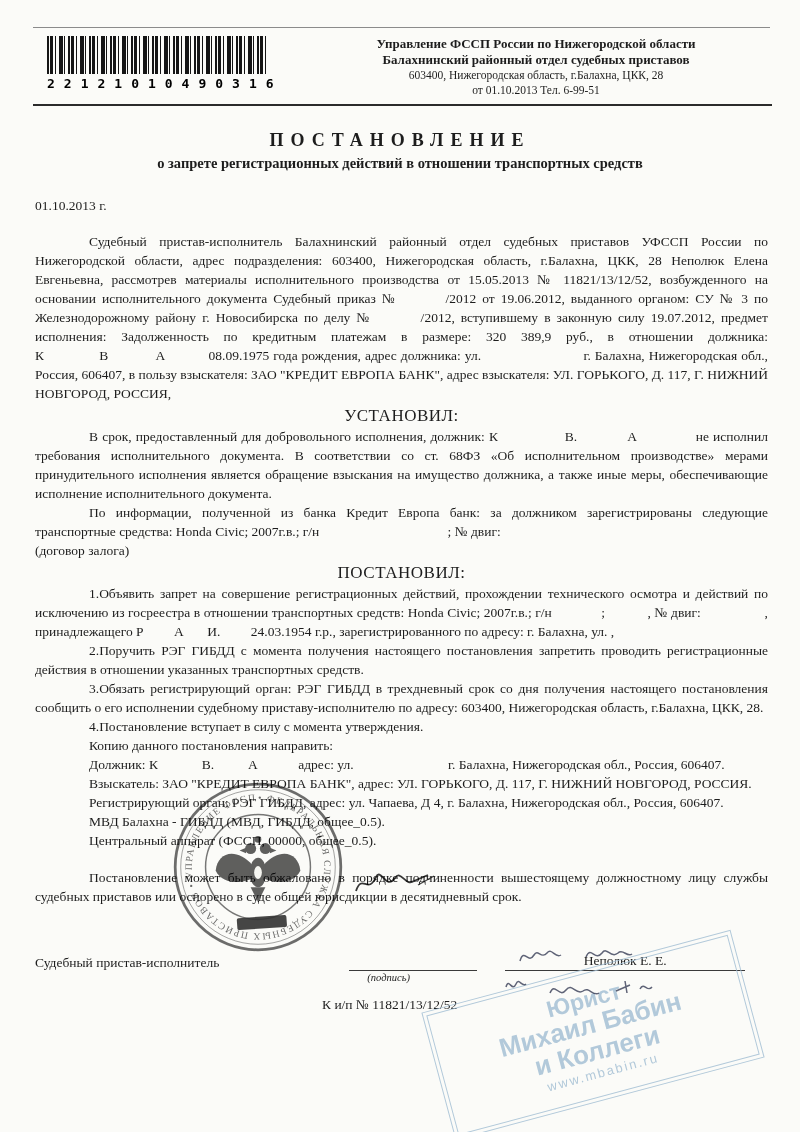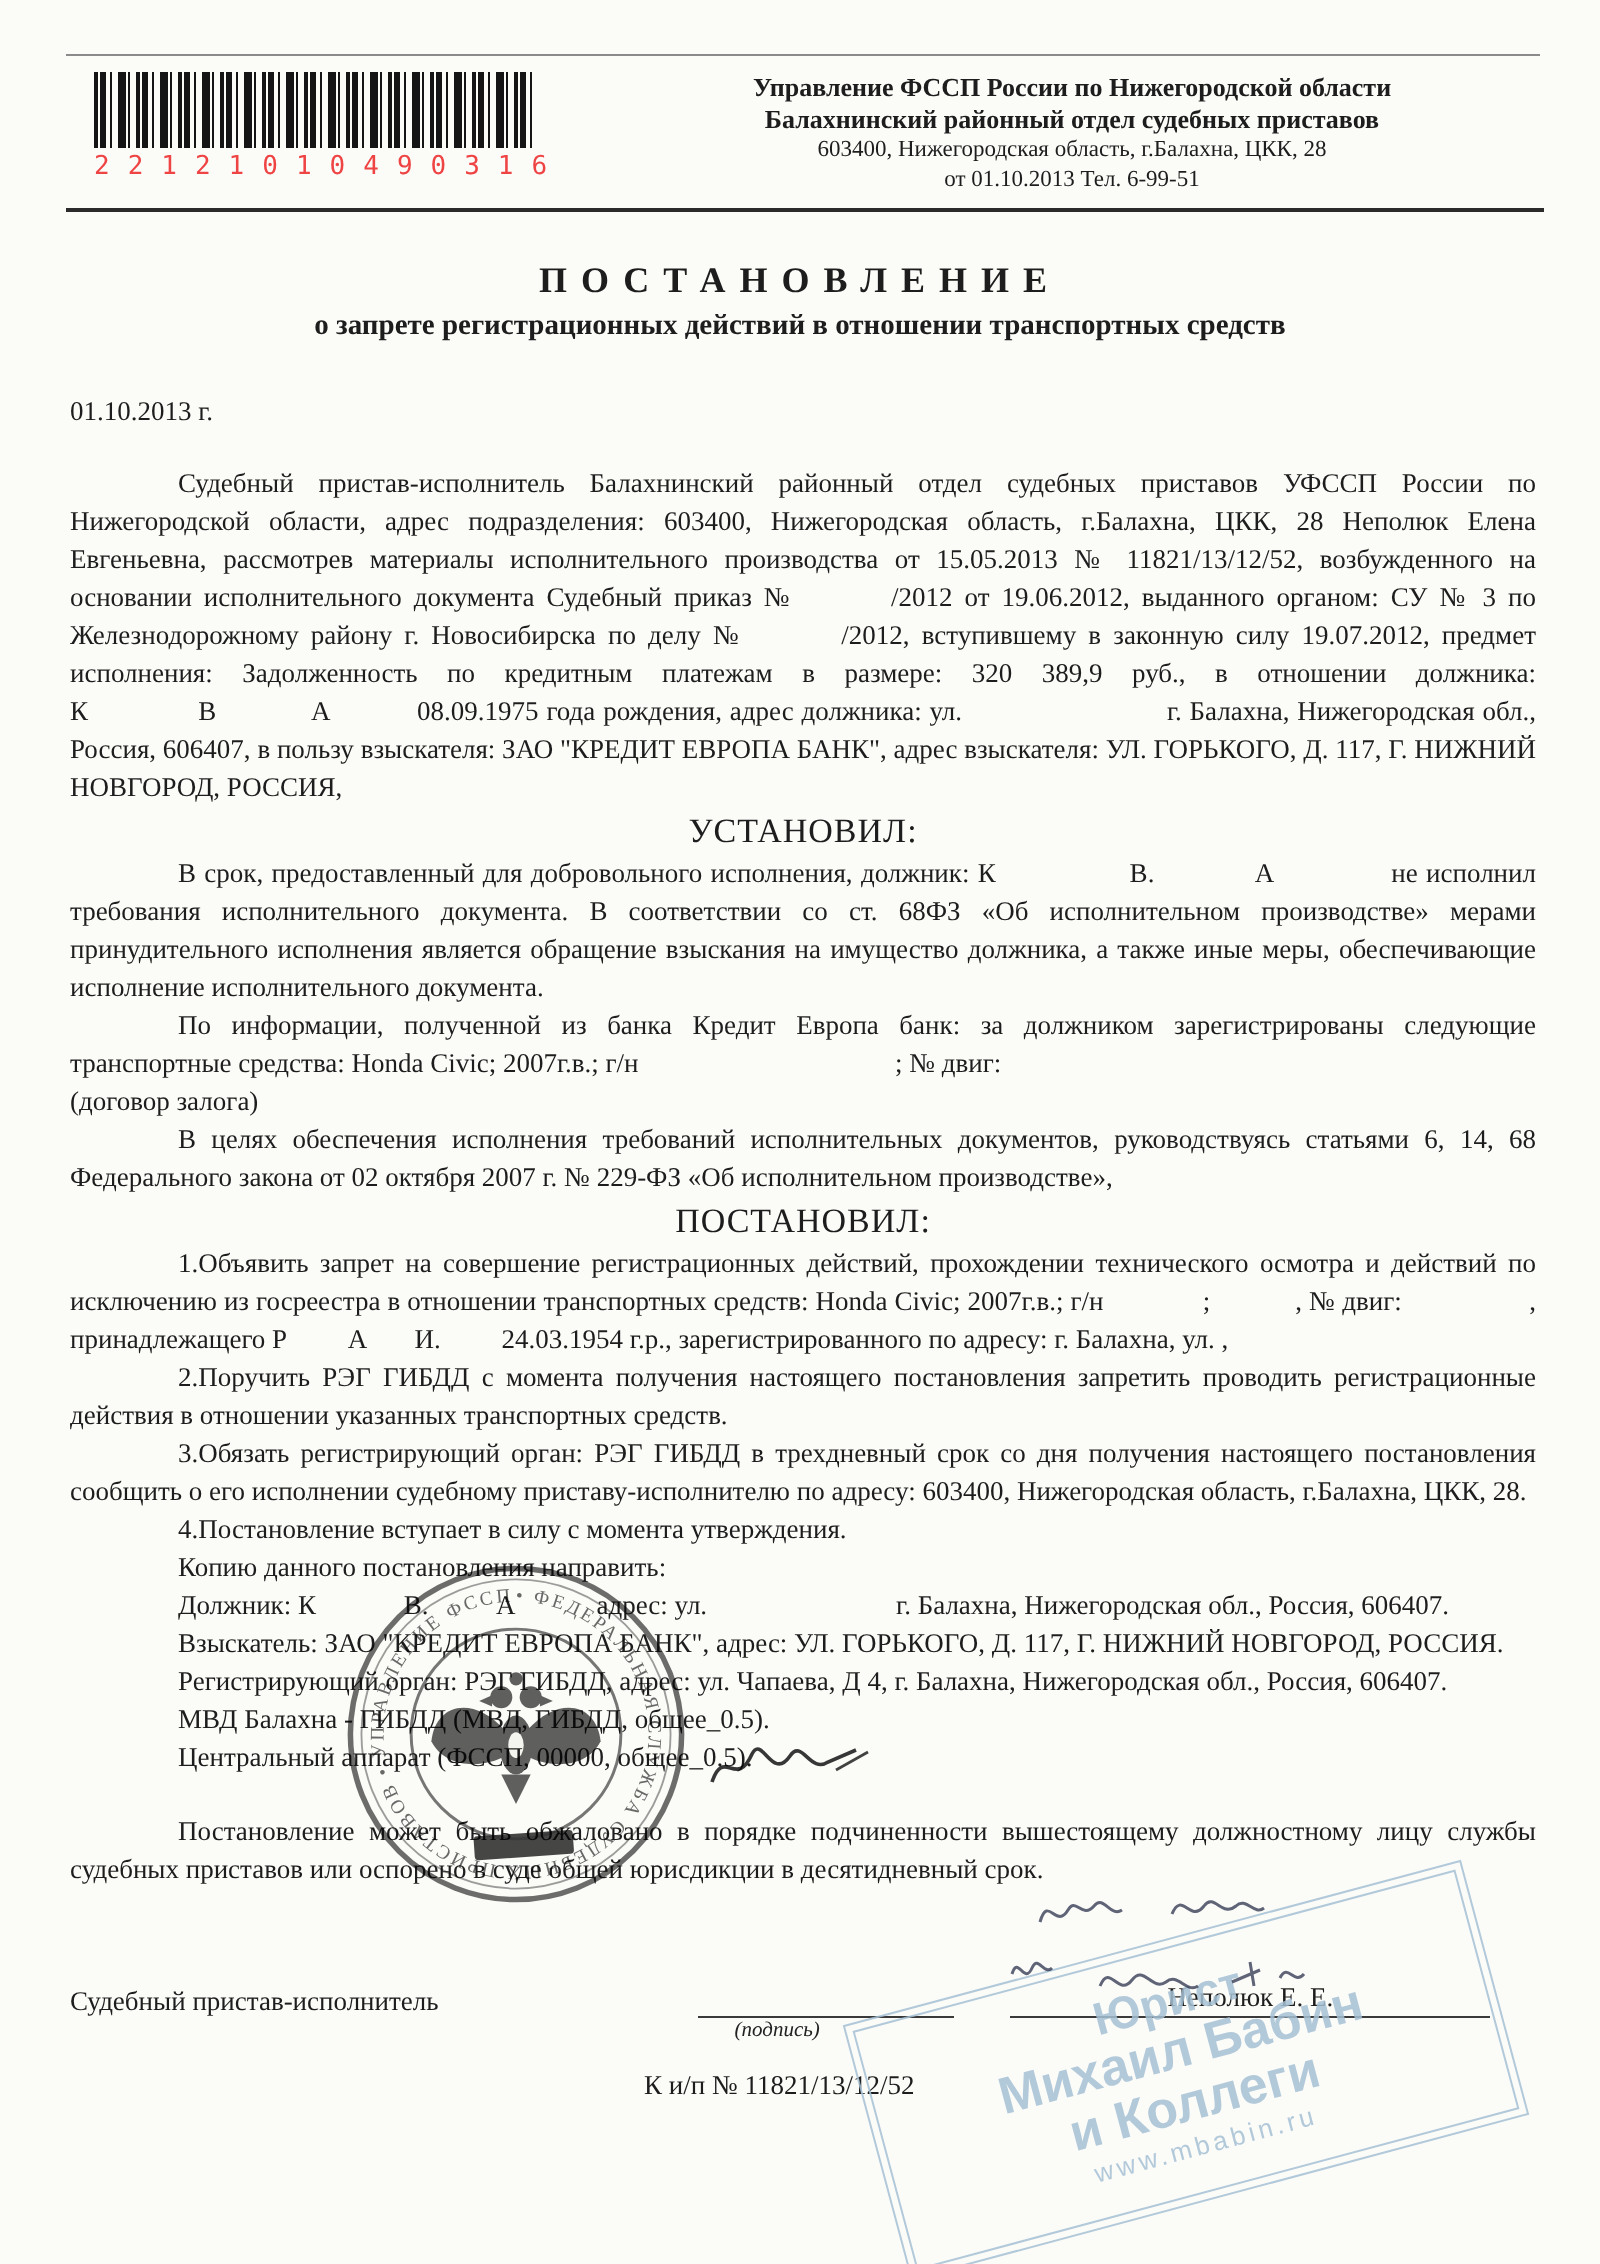--- a/index.html
+++ b/index.html
@@ -9,21 +9,21 @@
   .top-rule{margin:27px 30px 0 33px;border-top:1.5px solid #6f6f6f;opacity:.8;}
   .thick-rule{margin:6px 28px 0 33px;border-top:2.5px solid #2b2b2b;}
 
   .header{display:flex;margin:8px 45px 0 47px;}
   .barcode-block{width:230px;}
   .barcode-bars{width:222px;height:38px;background:
     repeating-linear-gradient(90deg,#151515 0 2px,transparent 2px 3px,#151515 3px 6px,
     transparent 6px 8px,#151515 8px 9px,transparent 9px 12px,#151515 12px 16px,
     transparent 16px 17px,#151515 17px 18px,transparent 18px 21px);}
   .barcode-digits{font-family:"DejaVu Sans Mono",monospace;font-size:13px;
-    letter-spacing:9px;margin-top:2px;color:#ef4444;}
+    letter-spacing:9px;margin-top:2px;color:#000000;font-weight:bold;}
   .org-block{margin-left:auto;width:438px;text-align:center;line-height:16px;}
   .org-bold{font-weight:bold;font-size:13px;}
   .org-small{font-size:11.5px;line-height:15px;}
 
   .title{text-align:center;margin:24px 0 0;font-size:18px;font-weight:bold;letter-spacing:7px;}
   .subtitle{text-align:center;margin:4px 0 0;font-size:14.5px;font-weight:bold;}
   .doc-date{margin:26px 0 0 35px;font-size:13.5px;}
 
   .body-text{margin:0 32px 0 35px;font-size:13.5px;line-height:19px;text-align:justify;}
   .para{text-indent:54px;margin:0;}
@@ -82,21 +82,20 @@
   <div class="subtitle">о запрете регистрационных действий в отношении транспортных средств</div>
   <div class="doc-date">01.10.2013 г.</div>
 
   <div class="body-text">
     <p class="para mt">Судебный пристав-исполнитель Балахнинский районный отдел судебных приставов УФССП России по Нижегородской области, адрес подразделения: 603400, Нижегородская область, г.Балахна, ЦКК, 28 Неполюк Елена Евгеньевна, рассмотрев материалы исполнительного производства от 15.05.2013 № 11821/13/12/52, возбужденного на основании исполнительного документа Судебный приказ №&nbsp;&nbsp;&nbsp;&nbsp;&nbsp;&nbsp;&nbsp;&nbsp;/2012 от 19.06.2012, выданного органом: СУ № 3 по Железнодорожному району г. Новосибирска по делу №&nbsp;&nbsp;&nbsp;&nbsp;&nbsp;&nbsp;&nbsp;&nbsp;/2012, вступившему в законную силу 19.07.2012, предмет исполнения: Задолженность по кредитным платежам в размере: 320 389,9 руб., в отношении должника: К&nbsp;&nbsp;&nbsp;&nbsp;&nbsp;&nbsp;&nbsp;&nbsp;&nbsp;&nbsp;&nbsp;&nbsp;&nbsp;&nbsp;В&nbsp;&nbsp;&nbsp;&nbsp;&nbsp;&nbsp;&nbsp;&nbsp;&nbsp;&nbsp;&nbsp;&nbsp;А&nbsp;&nbsp;&nbsp;&nbsp;&nbsp;&nbsp;&nbsp;&nbsp;&nbsp;&nbsp; 08.09.1975 года рождения, адрес должника: ул.&nbsp;&nbsp;&nbsp;&nbsp;&nbsp;&nbsp;&nbsp;&nbsp;&nbsp;&nbsp;&nbsp;&nbsp;&nbsp;&nbsp;&nbsp;&nbsp;&nbsp;&nbsp;&nbsp;&nbsp;&nbsp;&nbsp;&nbsp;&nbsp;&nbsp;&nbsp;г. Балахна, Нижегородская обл., Россия, 606407, в пользу взыскателя: ЗАО "КРЕДИТ ЕВРОПА БАНК", адрес взыскателя: УЛ. ГОРЬКОГО, Д. 117, Г. НИЖНИЙ НОВГОРОД, РОССИЯ,</p>
 
     <div class="section-head">УСТАНОВИЛ:</div>
     <p class="para">В срок, предоставленный для добровольного исполнения, должник: К&nbsp;&nbsp;&nbsp;&nbsp;&nbsp;&nbsp;&nbsp;&nbsp;&nbsp;&nbsp;&nbsp;&nbsp;&nbsp;&nbsp;&nbsp;&nbsp;В.&nbsp;&nbsp;&nbsp;&nbsp;&nbsp;&nbsp;&nbsp;&nbsp;&nbsp;&nbsp;&nbsp;&nbsp;А&nbsp;&nbsp;&nbsp;&nbsp;&nbsp;&nbsp;&nbsp;&nbsp;&nbsp;&nbsp;&nbsp;&nbsp;&nbsp;&nbsp;не исполнил требования исполнительного документа. В соответствии со ст. 68ФЗ «Об исполнительном производстве» мерами принудительного исполнения является обращение взыскания на имущество должника, а также иные меры, обеспечивающие исполнение исполнительного документа.</p>
     <p class="para">По информации, полученной из банка Кредит Европа банк:  за должником зарегистрированы следующие транспортные средства: Honda Civic; 2007г.в.; г/н&nbsp;&nbsp;&nbsp;&nbsp;&nbsp;&nbsp;&nbsp;&nbsp;&nbsp;&nbsp;&nbsp;&nbsp;&nbsp;&nbsp;&nbsp;&nbsp;&nbsp;&nbsp;&nbsp;&nbsp;&nbsp;&nbsp;&nbsp;&nbsp;&nbsp;&nbsp;&nbsp;&nbsp;&nbsp;&nbsp;&nbsp;&nbsp;&nbsp;&nbsp;&nbsp;&nbsp;&nbsp;&nbsp;; № двиг:</p>
     <p class="para no-indent">(договор залога)</p>
-    <p class="para">В целях обеспечения исполнения требований исполнительных документов, руководствуясь статьями 6, 14, 68 Федерального закона от 02 октября 2007 г. № 229-ФЗ «Об исполнительном производстве»,</p>
 
     <div class="section-head">ПОСТАНОВИЛ:</div>
     <p class="para">1.Объявить запрет на совершение регистрационных действий, прохождении технического осмотра и действий по исключению из госреестра в отношении транспортных средств: Honda Civic; 2007г.в.; г/н&nbsp;&nbsp;&nbsp;&nbsp;&nbsp;&nbsp;&nbsp;&nbsp;&nbsp;&nbsp;&nbsp;&nbsp;&nbsp;&nbsp;;&nbsp;&nbsp;&nbsp;&nbsp;&nbsp;&nbsp;&nbsp;&nbsp;&nbsp;&nbsp;&nbsp;&nbsp;, № двиг:&nbsp;&nbsp;&nbsp;&nbsp;&nbsp;&nbsp;&nbsp;&nbsp;&nbsp;&nbsp;&nbsp;&nbsp;&nbsp;&nbsp;&nbsp;&nbsp;&nbsp;&nbsp;, принадлежащего Р&nbsp;&nbsp;&nbsp;&nbsp;&nbsp;&nbsp;&nbsp;&nbsp;&nbsp;А&nbsp;&nbsp;&nbsp;&nbsp;&nbsp;&nbsp;&nbsp;И.&nbsp;&nbsp;&nbsp;&nbsp;&nbsp;&nbsp;&nbsp;&nbsp;&nbsp;24.03.1954 г.р., зарегистрированного по адресу: г. Балахна, ул. ,</p>
     <p class="para">2.Поручить РЭГ ГИБДД с момента получения настоящего постановления запретить проводить регистрационные действия в отношении указанных транспортных средств.</p>
     <p class="para">3.Обязать регистрирующий орган: РЭГ ГИБДД в трехдневный срок со дня получения настоящего постановления сообщить о его исполнении судебному приставу-исполнителю по адресу: 603400, Нижегородская область, г.Балахна, ЦКК, 28.</p>
     <p class="para">4.Постановление вступает в силу с момента утверждения.</p>
     <p class="para">Копию данного постановления направить:</p>
     <p class="para">Должник: К&nbsp;&nbsp;&nbsp;&nbsp;&nbsp;&nbsp;&nbsp;&nbsp;&nbsp;&nbsp;&nbsp;&nbsp;&nbsp;В.&nbsp;&nbsp;&nbsp;&nbsp;&nbsp;&nbsp;&nbsp;&nbsp;&nbsp;&nbsp;А&nbsp;&nbsp;&nbsp;&nbsp;&nbsp;&nbsp;&nbsp;&nbsp;&nbsp;&nbsp;&nbsp;&nbsp;адрес: ул.&nbsp;&nbsp;&nbsp;&nbsp;&nbsp;&nbsp;&nbsp;&nbsp;&nbsp;&nbsp;&nbsp;&nbsp;&nbsp;&nbsp;&nbsp;&nbsp;&nbsp;&nbsp;&nbsp;&nbsp;&nbsp;&nbsp;&nbsp;&nbsp;&nbsp;&nbsp;&nbsp;&nbsp;г. Балахна, Нижегородская обл., Россия, 606407.</p>
     <p class="para">Взыскатель: ЗАО "КРЕДИТ ЕВРОПА БАНК", адрес: УЛ. ГОРЬКОГО, Д. 117, Г. НИЖНИЙ НОВГОРОД, РОССИЯ.</p>
     <p class="para">Регистрирующий орган: РЭГ ГИБДД, адрес: ул. Чапаева, Д 4, г. Балахна, Нижегородская обл., Россия, 606407.</p>

